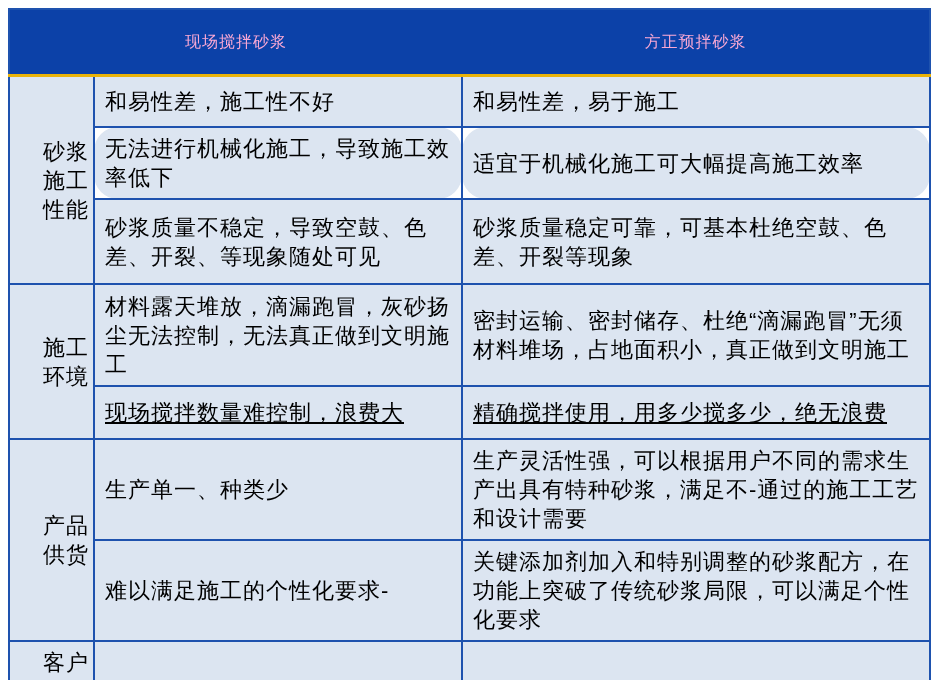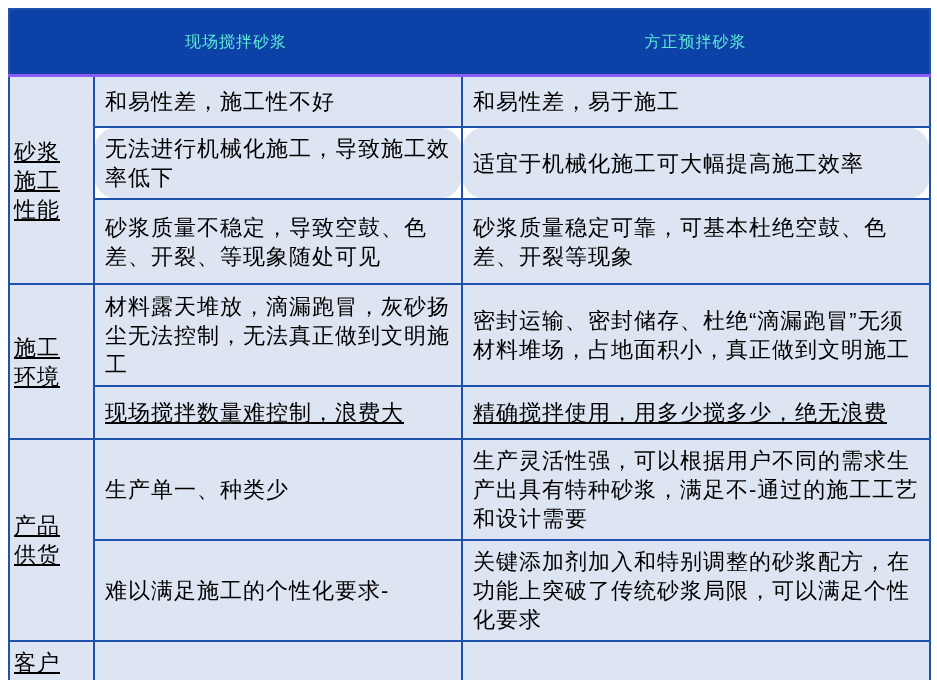--- a/index.html
+++ b/index.html
@@ -23,43 +23,42 @@
     border: 2px solid #1e52ae;
     border-bottom: 4px solid #164a9f;
   }
   col.c-group { width: 85px; }
   col.c-left  { width: 368px; }
   col.c-right { width: 468px; }
 
   tr.hdr th {
     height: 64px;
     background: #0c41a8;
-    color: #5eead4;
+    color: #f9a8d4;
     font-size: 16px;
     font-weight: 400;
     letter-spacing: 1px;
     text-align: center;
     vertical-align: middle;
-    border-bottom: 3px solid #8b5cf6;
+    border-bottom: 3px solid #eab308;
     padding: 0;
   }
   td {
     background: #dce5f1;
     border: 2px solid #1e52ae;
     color: #000000;
     font-size: 22px;
     letter-spacing: 1px;
     line-height: 29px;
     vertical-align: middle;
     padding: 6px 10px;
   }
   td.glabel {
-    text-align: left;
+    text-align: right;
     padding: 6px 4px;
-    text-decoration: underline;
   }
   td.glabel .gline { display: block; }
 
   tr.r1 td { height: 37px; }   
   tr.r2 td { height: 46px; border-radius: 24px; }   
   tr.r3 td { height: 71px; }   
   tr.r4 td { height: 88px; }   
   tr.r5 td { height: 39px; text-decoration: underline; }   
   tr.r6 td { height: 79px; }   
   tr.r7 td { height: 69px; }   

